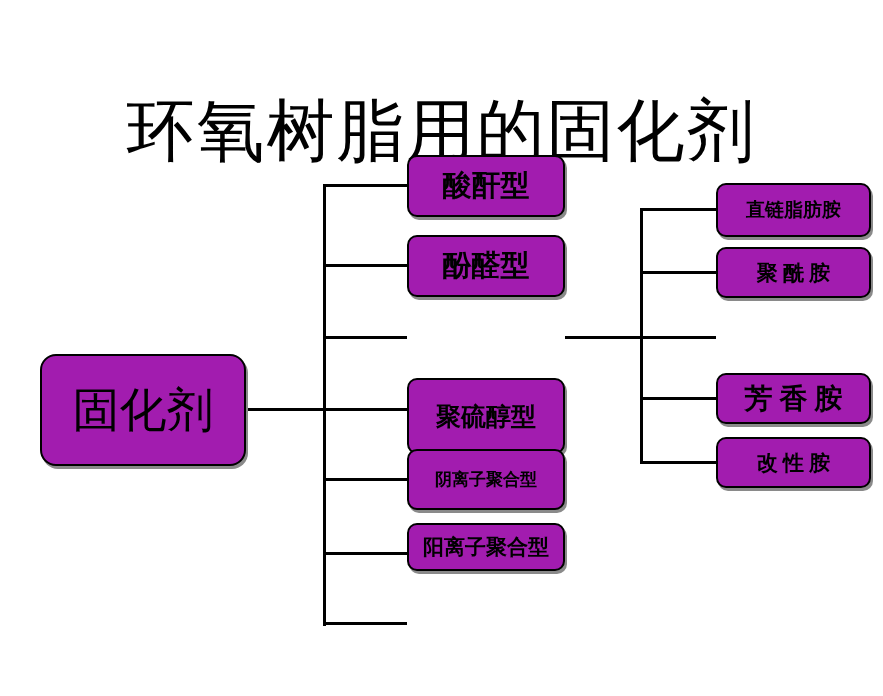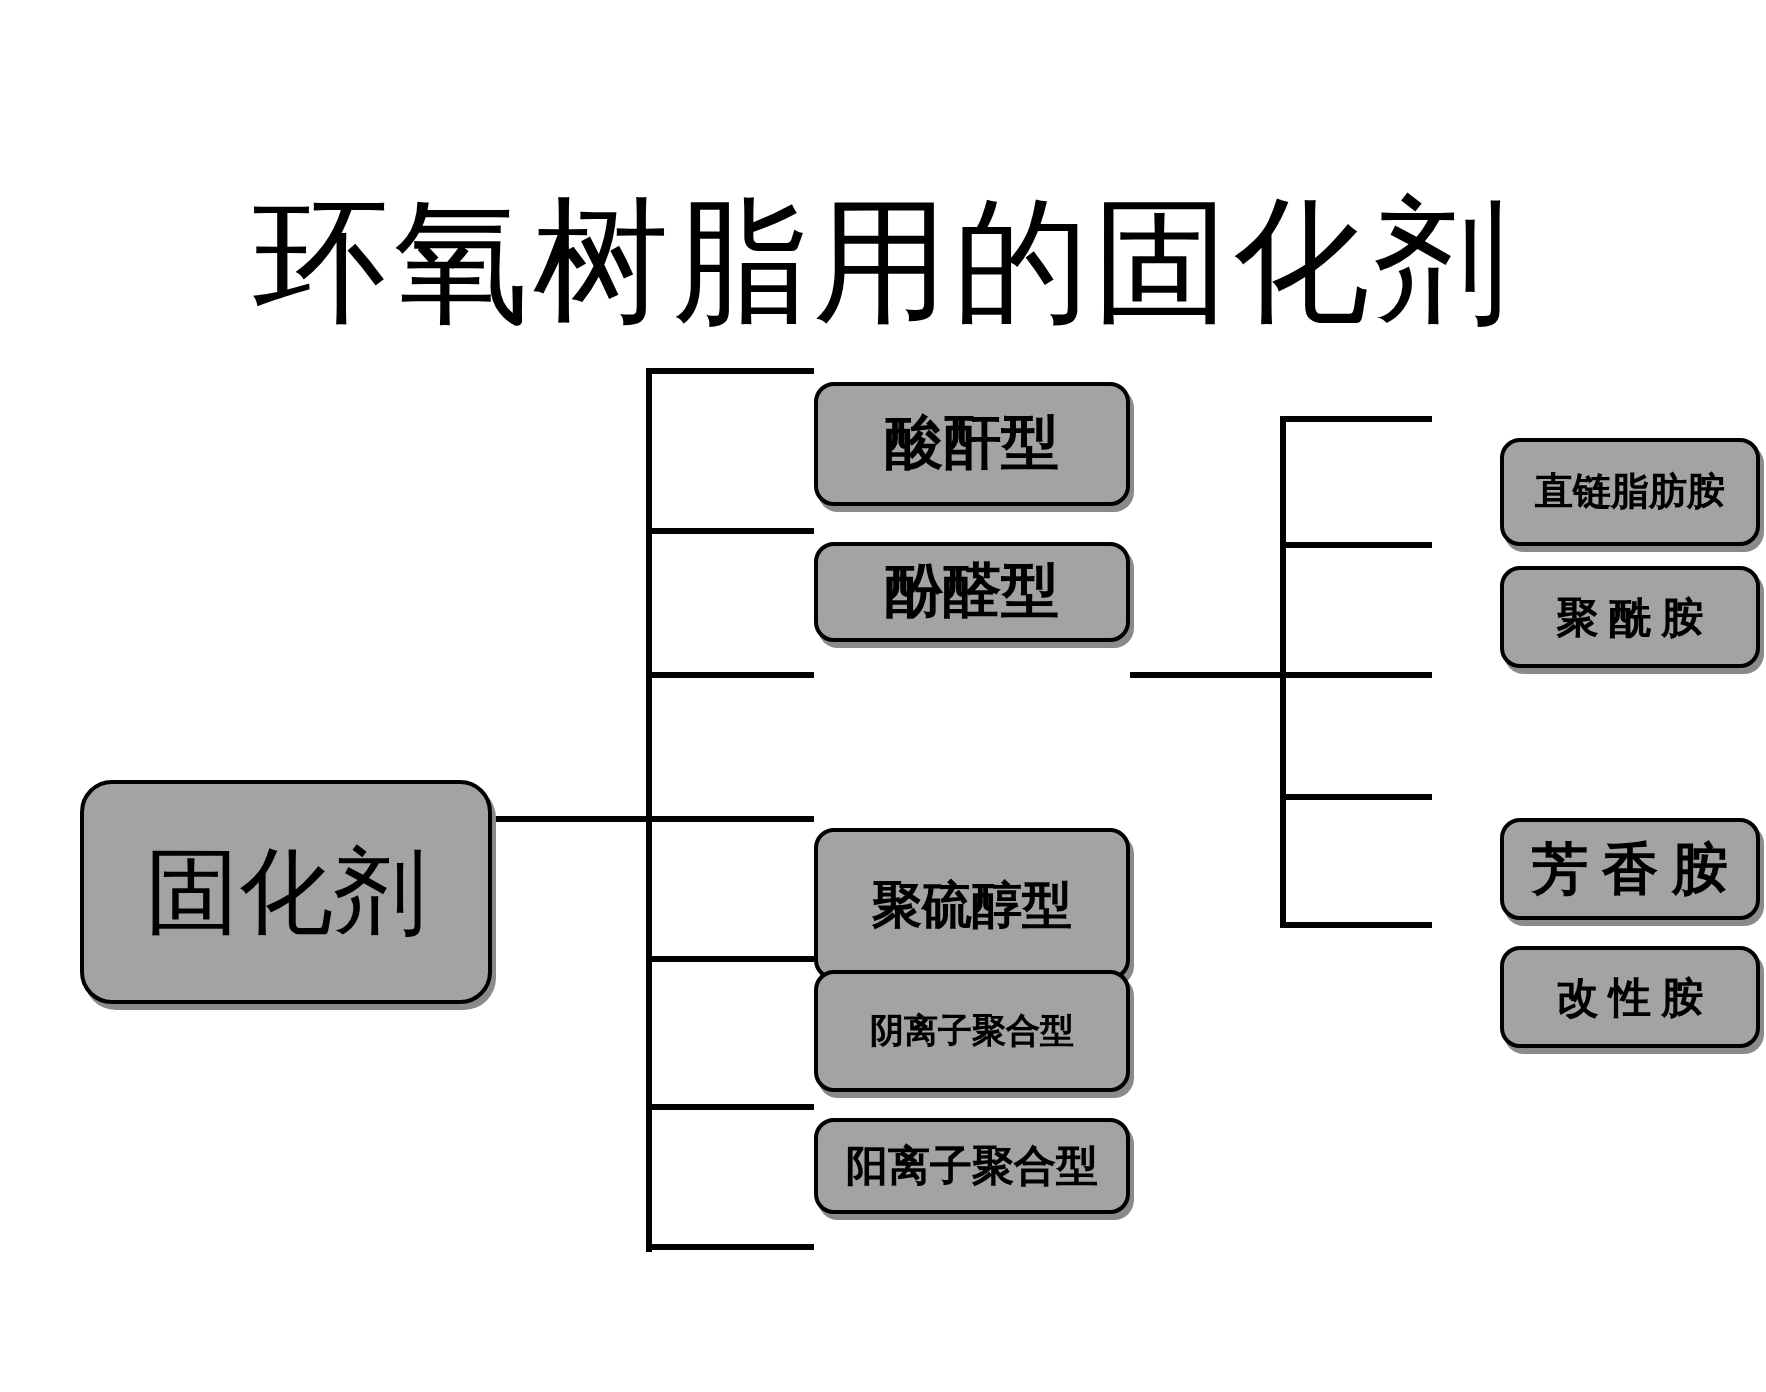--- a/index.html
+++ b/index.html
@@ -20,46 +20,45 @@
     text-align: center;
     font-size: 68px;
     font-weight: normal;
     letter-spacing: 2px;
     white-space: nowrap;
     margin-top: 44px;
   }
   .node {
     position: absolute;
     box-sizing: border-box;
-    background: #a3a3a3;
+    background: #a21caf;
     border: 2px solid #000000;
     border-radius: 10px;
     box-shadow: 2px 3px 0 #8a8a8a;
     display: flex;
     align-items: center;
     justify-content: center;
     font-weight: bold;
     white-space: nowrap;
-    margin-top: 36px;
   }
   .root {
     left: 40px; top: 354px; width: 206px; height: 112px;
     border-radius: 16px;
     font-weight: normal;
     font-size: 47px;
   }
   .m { left: 407px; width: 158px; }
   .m1 { top: 155px; height: 62px; font-size: 29px; }
-  .m2 { top: 235px; height: 50px; font-size: 29px; font-family: Liberation Mono, monospace; }
+  .m2 { top: 235px; height: 62px; font-size: 29px; font-family: Liberation Mono, monospace; }
   .m3 { top: 307px; height: 60px; font-size: 29px; }
   .m4 { top: 378px; height: 76px; font-size: 25px; }
   .m5 { top: 449px; height: 61px; font-size: 17px; }
   .m6 { top: 523px; height: 48px; font-size: 21px; }
   .m7 { top: 593px; height: 62px; font-size: 29px; }
-  .r { left: 750px; width: 130px; border-radius: 10px; }
+  .r { left: 716px; width: 155px; border-radius: 10px; }
   .r1 { top: 183px; height: 54px; font-size: 19px; }
   .r2 { top: 247px; height: 51px; font-size: 21px; }
   .r3 { top: 311px; height: 52px; font-size: 21px; }
   .r4 { top: 373px; height: 51px; font-size: 28px; }
   .r5 { top: 437px; height: 51px; font-size: 21px; }
   .line { position: absolute; background: #000000; }
   
   .l-root-h { left: 246px; top: 408px; width: 161px; height: 3px; }
   
   .l-trunk1 { left: 323px; top: 184px; width: 3px; height: 442px; }

